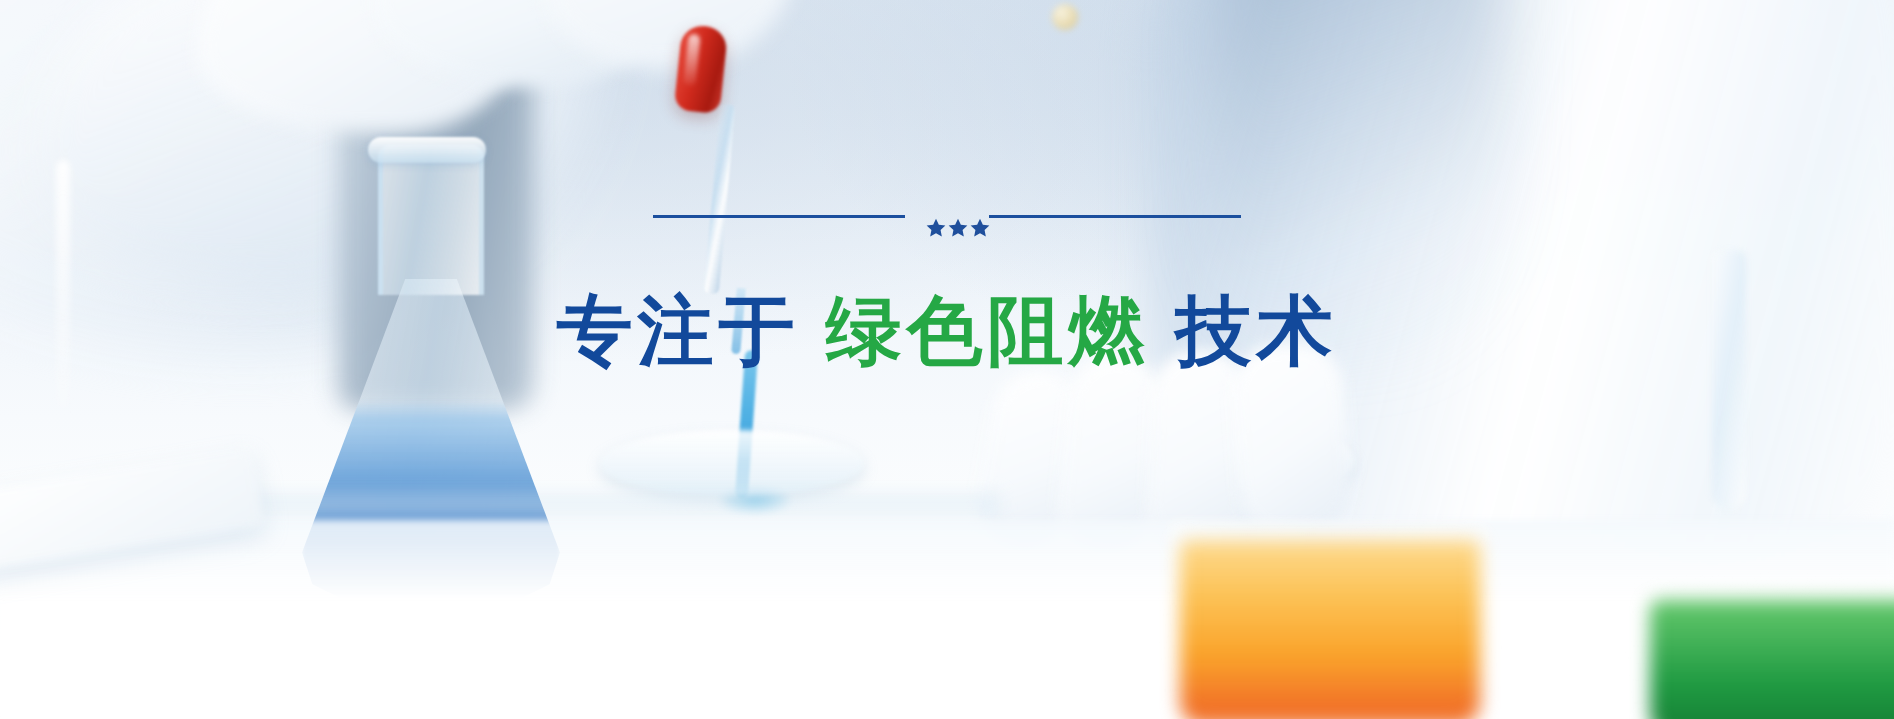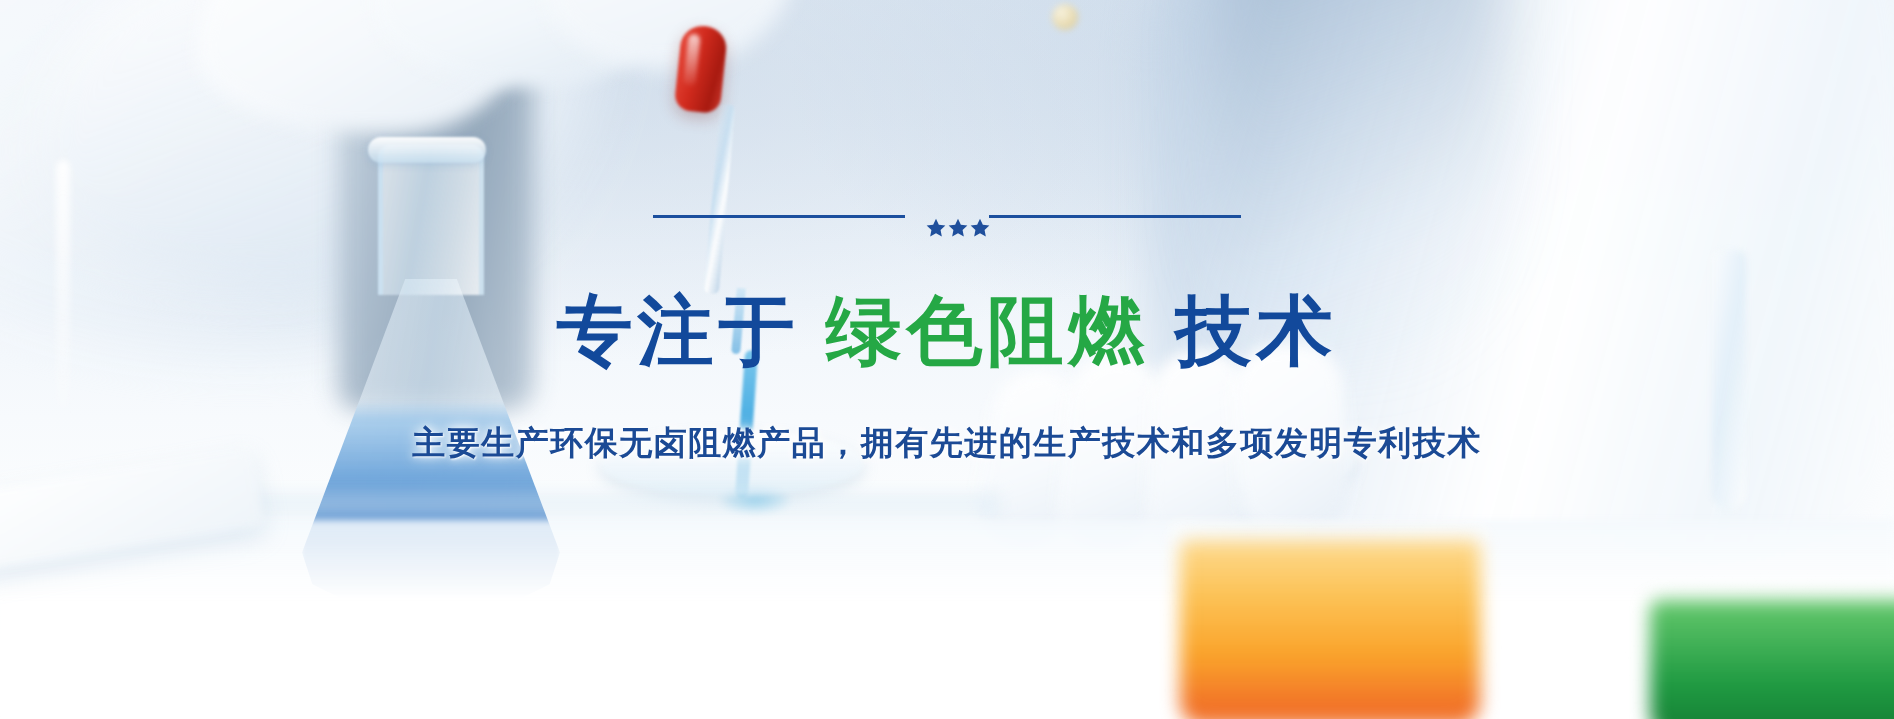--- a/index.html
+++ b/index.html
@@ -502,16 +502,15 @@
             <path fill="#1f4f9c" d="M12 1.8l3.1 6.6 7.1.9-5.2 4.9 1.35 7.0L12 17.8l-6.35 3.4L7 14.2 1.8 9.3l7.1-.9z"></path>
           </svg>
         </span>
       </div>
       <div class="rule"></div>
     </div>
 
     <h1 class="headline"><span class="seg-blue">专注于</span><span class="gap"></span><span class="seg-green">绿色阻燃</span><span class="gap"></span><span class="seg-blue">技术</span></h1>
 
 
-    <div class="desc-cn">主要生产环保无卤阻燃产品，拥有先进的生产技术和多项发明专利技术</div>
 
   </div>
 </div>
 
 </body></html>

